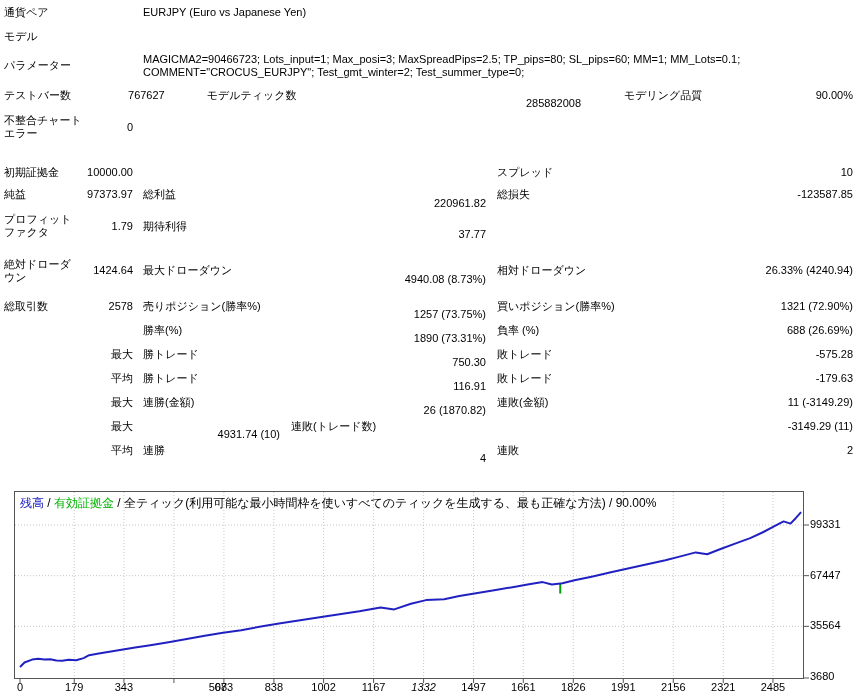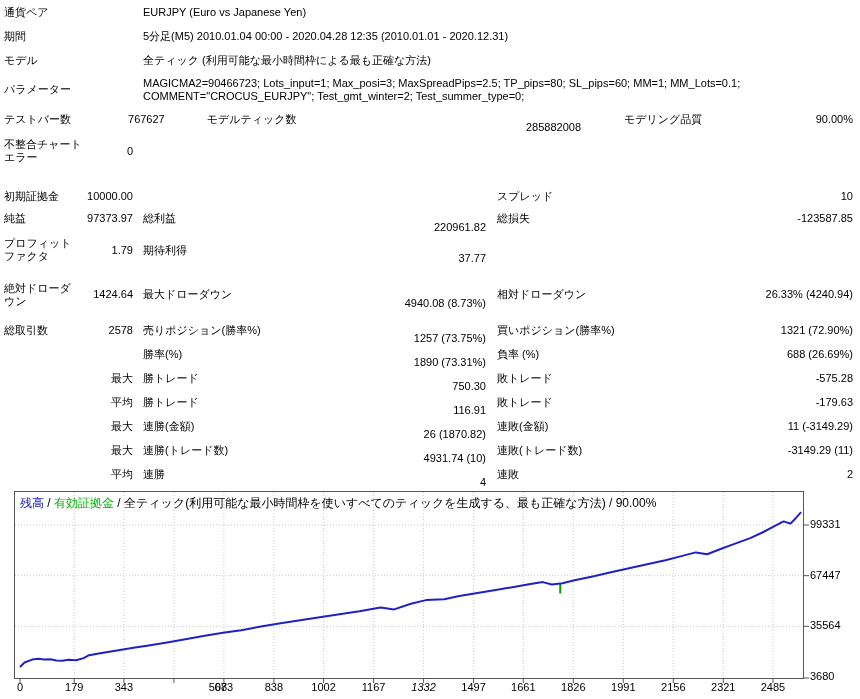--- a/index.html
+++ b/index.html
@@ -29,28 +29,22 @@
 
 <div class="page">
 
   <div id="report">
       <div class="row" style="height: 24px;">
         <div class="c1">通貨ペア</div>
         <div class="c2"></div>
         <div class="cspan">EURJPY (Euro vs Japanese Yen)</div>
       </div>
       <div class="row" style="height: 24px;">
-        <div class="c1">期間</div>
-        <div class="c2"></div>
-        <div class="cspan">5分足(M5) 2010.01.04 00:00 - 2020.04.28 12:35 (2010.01.01 - 2020.12.31)</div>
-      </div>
-      <div class="row" style="height: 24px;">
         <div class="c1">モデル</div>
         <div class="c2"></div>
-        <div class="cspan">全ティック (利用可能な最小時間枠による最も正確な方法)</div>
       </div>
       <div class="row" style="height: 35px;">
         <div class="c1">パラメーター</div>
         <div class="c2"></div>
         <div class="cspan">MAGICMA2=90466723; Lots_input=1; Max_posi=3; MaxSpreadPips=2.5; TP_pips=80; SL_pips=60; MM=1; MM_Lots=0.1;
 COMMENT="CROCUS_EURJPY"; Test_gmt_winter=2; Test_summer_type=0;</div>
       </div>
       <div class="row" style="height: 24px; gap: 32px;">
         <div class="c1">テストバー数</div>
         <div class="c2">767627</div>
@@ -136,21 +130,20 @@
         <div class="c1"></div>
         <div class="c2">最大</div>
         <div class="c3">連勝(金額)</div>
         <div class="c4">26 (1870.82)</div>
         <div class="c5">連敗(金額)</div>
         <div class="c6">11 (-3149.29)</div>
       </div>
       <div class="row" style="height: 24px;">
         <div class="c1"></div>
         <div class="c2">最大</div>
-        <div class="c3">連勝(トレード数)</div>
         <div class="c4">4931.74 (10)</div>
         <div class="c5">連敗(トレード数)</div>
         <div class="c6">-3149.29 (11)</div>
       </div>
       <div class="row" style="height: 24px;">
         <div class="c1"></div>
         <div class="c2">平均</div>
         <div class="c3">連勝</div>
         <div class="c4">4</div>
         <div class="c5">連敗</div>

